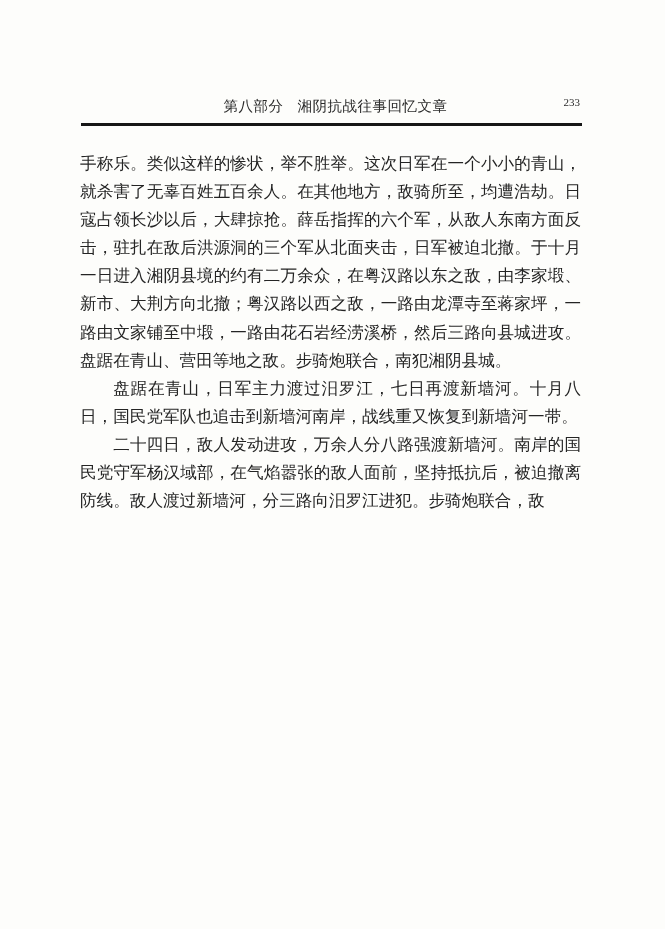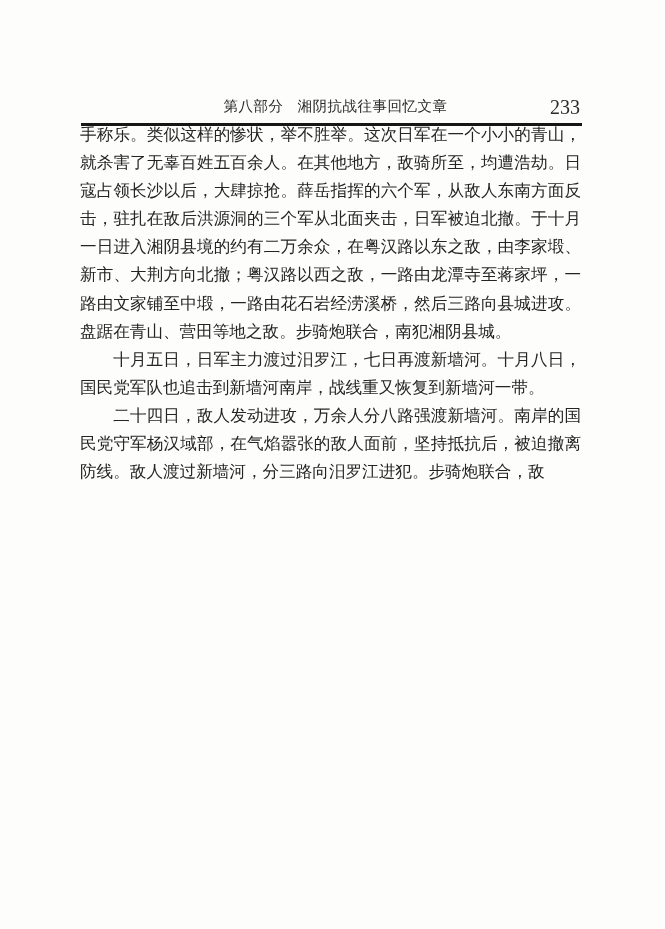--- a/index.html
+++ b/index.html
@@ -27,35 +27,35 @@
     font-size: 14.5px;
     letter-spacing: 0.5px;
     color: #2b2b2b;
     white-space: nowrap;
   }
   .head-section { margin-right: 14px; }
   .page-number {
     position: absolute;
     right: 1px;
     top: -1px;
-    font-size: 20px;
+    font-size: 11px;
     color: #2b2b2b;
     text-align: center;
   }
   .head-rule {
     position: absolute;
     top: 123px;
     left: 81px;
     width: 501px;
     height: 2.5px;
     background: #161616;
   }
   .page-body {
     position: absolute;
-    top: 121px;
+    top: 150px;
     left: 80px;
     width: 501px;
     font-size: 16.6px;
     line-height: 28.1px;
     text-align: justify;
     text-justify: inter-ideograph;
     color: #242424;
   }
   .page-body p {
     margin: 0;
@@ -73,17 +73,17 @@
     <div class="head-title">
       <span class="head-section">第八部分</span><span>湘阴抗战往事回忆文章</span>
     </div>
     <span class="page-number">233</span>
   </div>
 
   <div class="head-rule"></div>
 
   <div class="page-body">
     <p class="no-indent">手称乐。类似这样的惨状，举不胜举。这次日军在一个小小的青山，就杀害了无辜百姓五百余人。在其他地方，敌骑所至，均遭浩劫。日寇占领长沙以后，大肆掠抢。薛岳指挥的六个军，从敌人东南方面反击，驻扎在敌后洪源洞的三个军从北面夹击，日军被迫北撤。于十月一日进入湘阴县境的约有二万余众，在粤汉路以东之敌，由李家塅、新市、大荆方向北撤；粤汉路以西之敌，一路由龙潭寺至蒋家坪，一路由文家铺至中塅，一路由花石岩经涝溪桥，然后三路向县城进攻。盘踞在青山、营田等地之敌。步骑炮联合，南犯湘阴县城。</p>
-    <p>十月五日，日军主力渡过汨罗江，七日再渡新墙河。十月八日，国民党军队也追击到新墙河南岸，战线重又恢复到新墙河一带。</p>
+    <p>盘踞在青山，日军主力渡过汨罗江，七日再渡新墙河。十月八日，国民党军队也追击到新墙河南岸，战线重又恢复到新墙河一带。</p>
     <p>二十四日，敌人发动进攻，万余人分八路强渡新墙河。南岸的国民党守军杨汉域部，在气焰嚣张的敌人面前，坚持抵抗后，被迫撤离防线。敌人渡过新墙河，分三路向汨罗江进犯。步骑炮联合，敌</p>
   </div>
 
 </div>
 
 </body></html>

